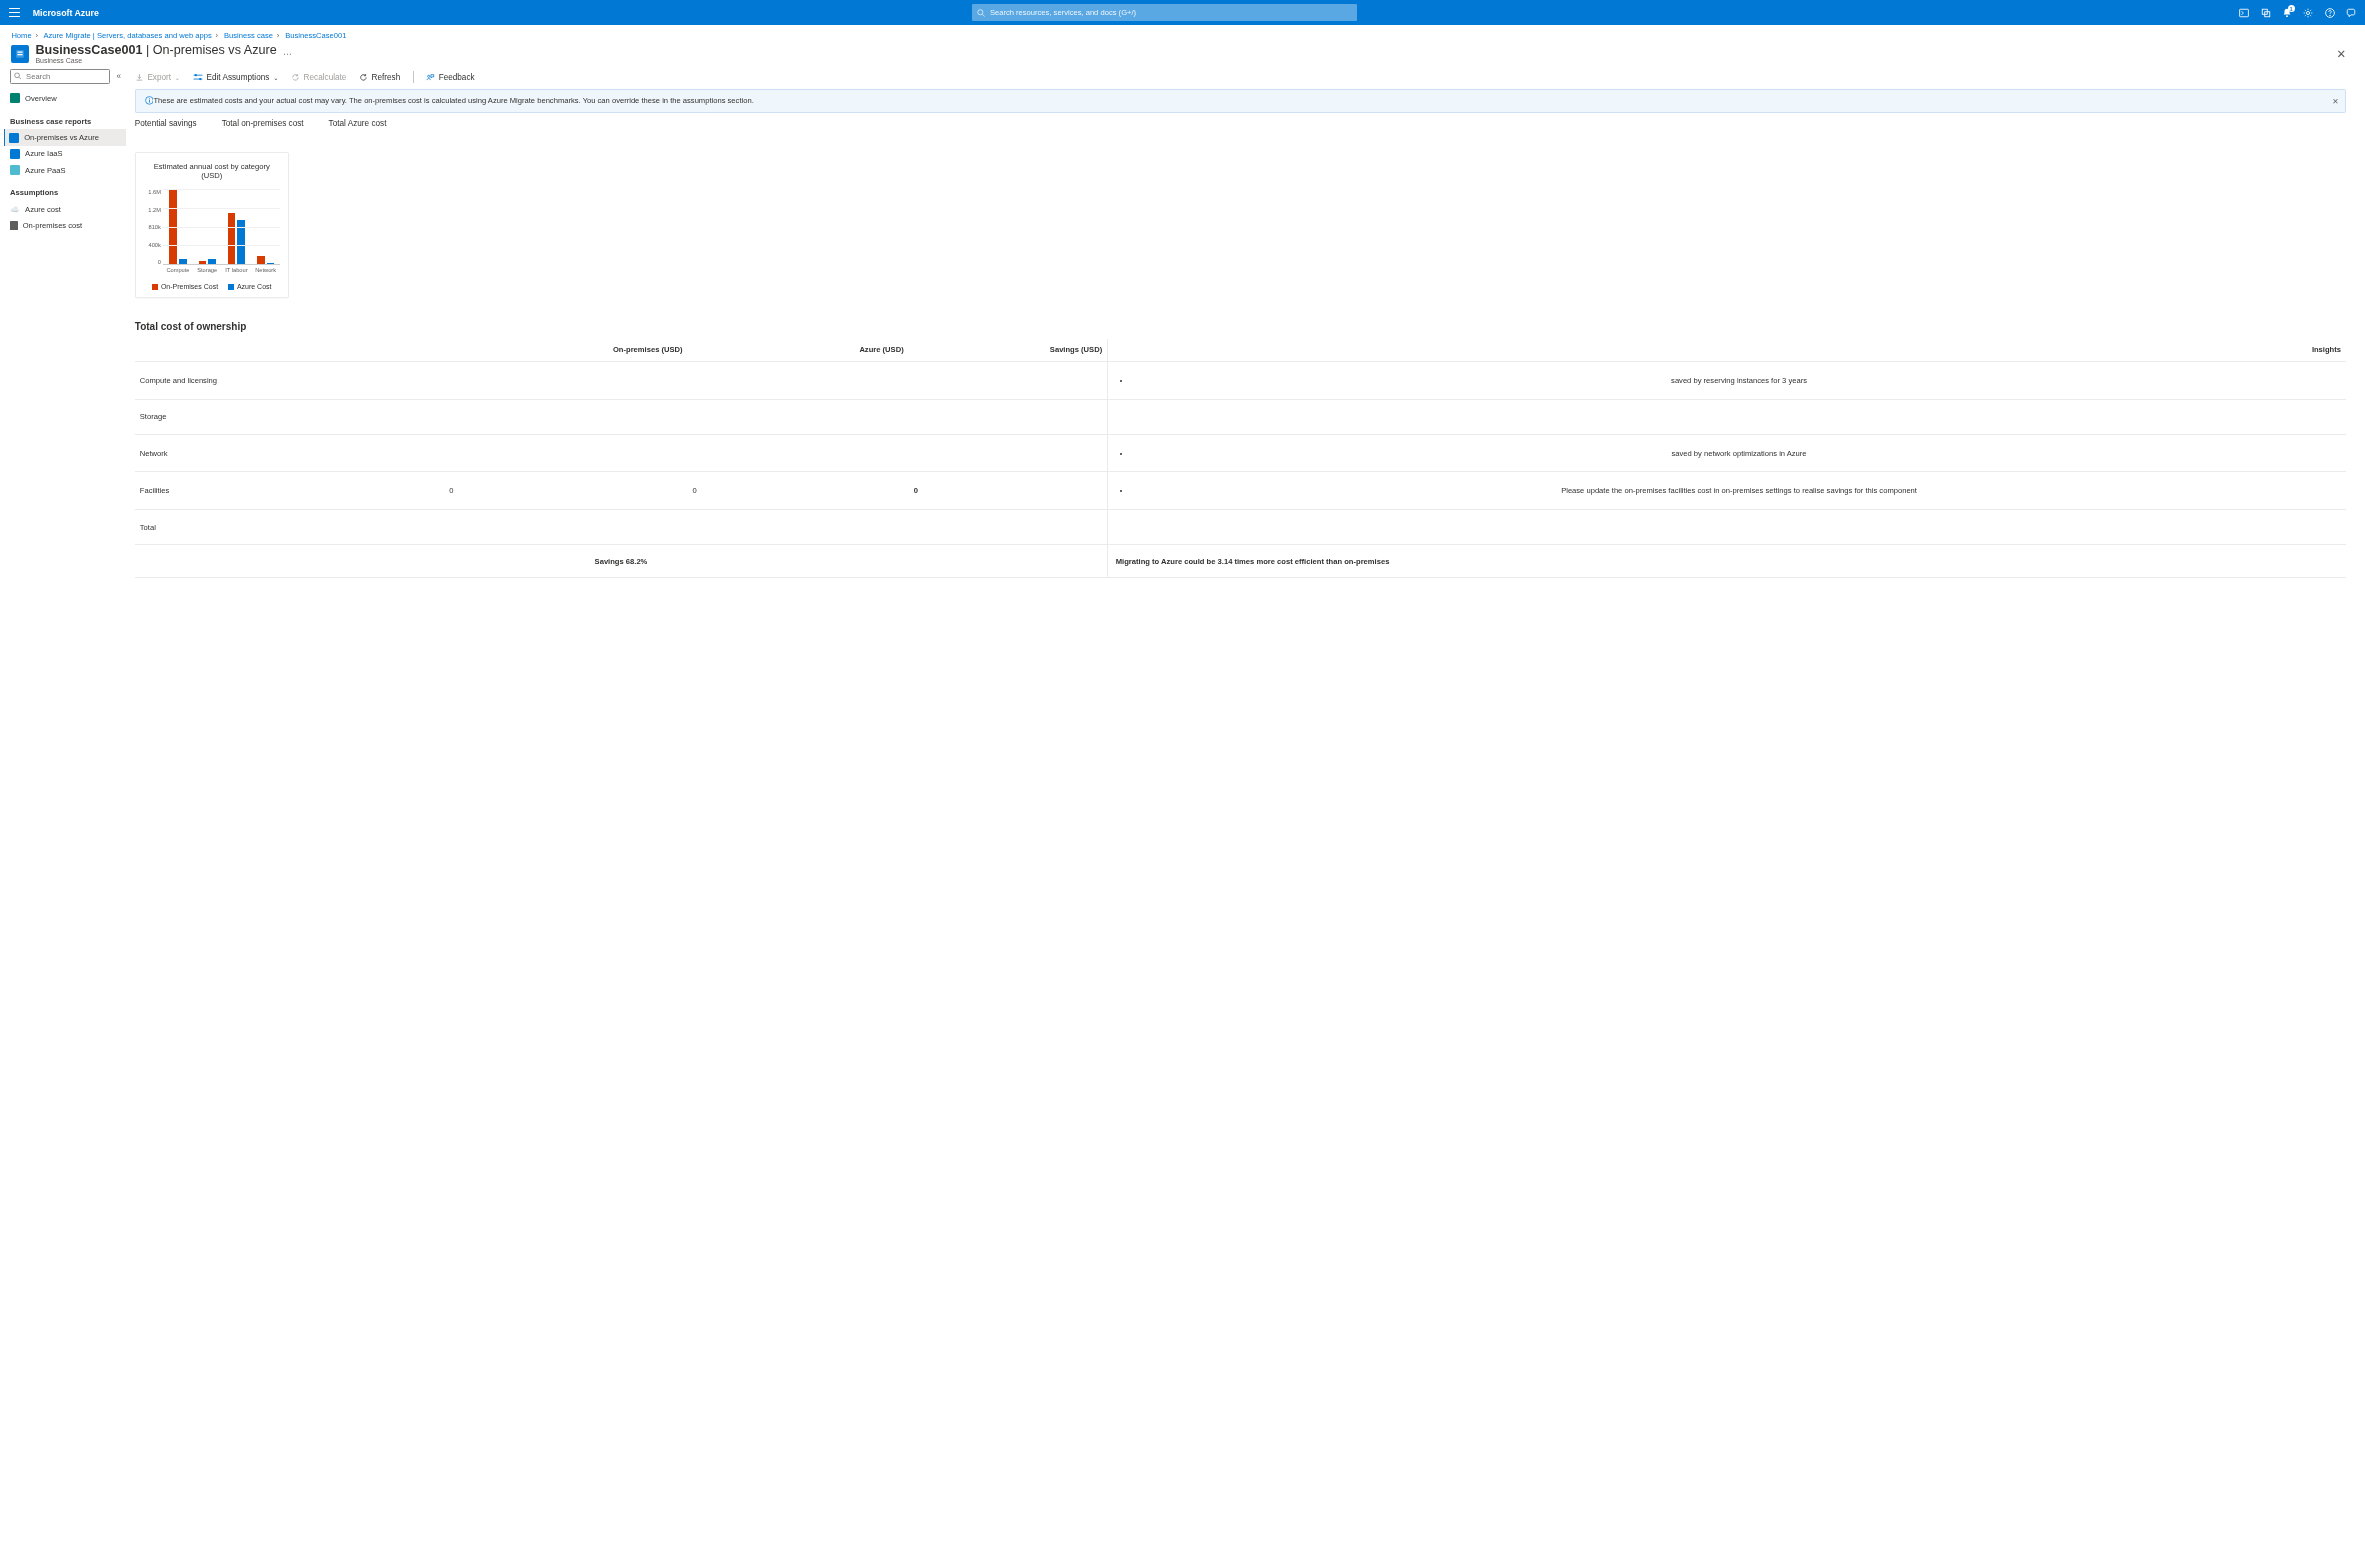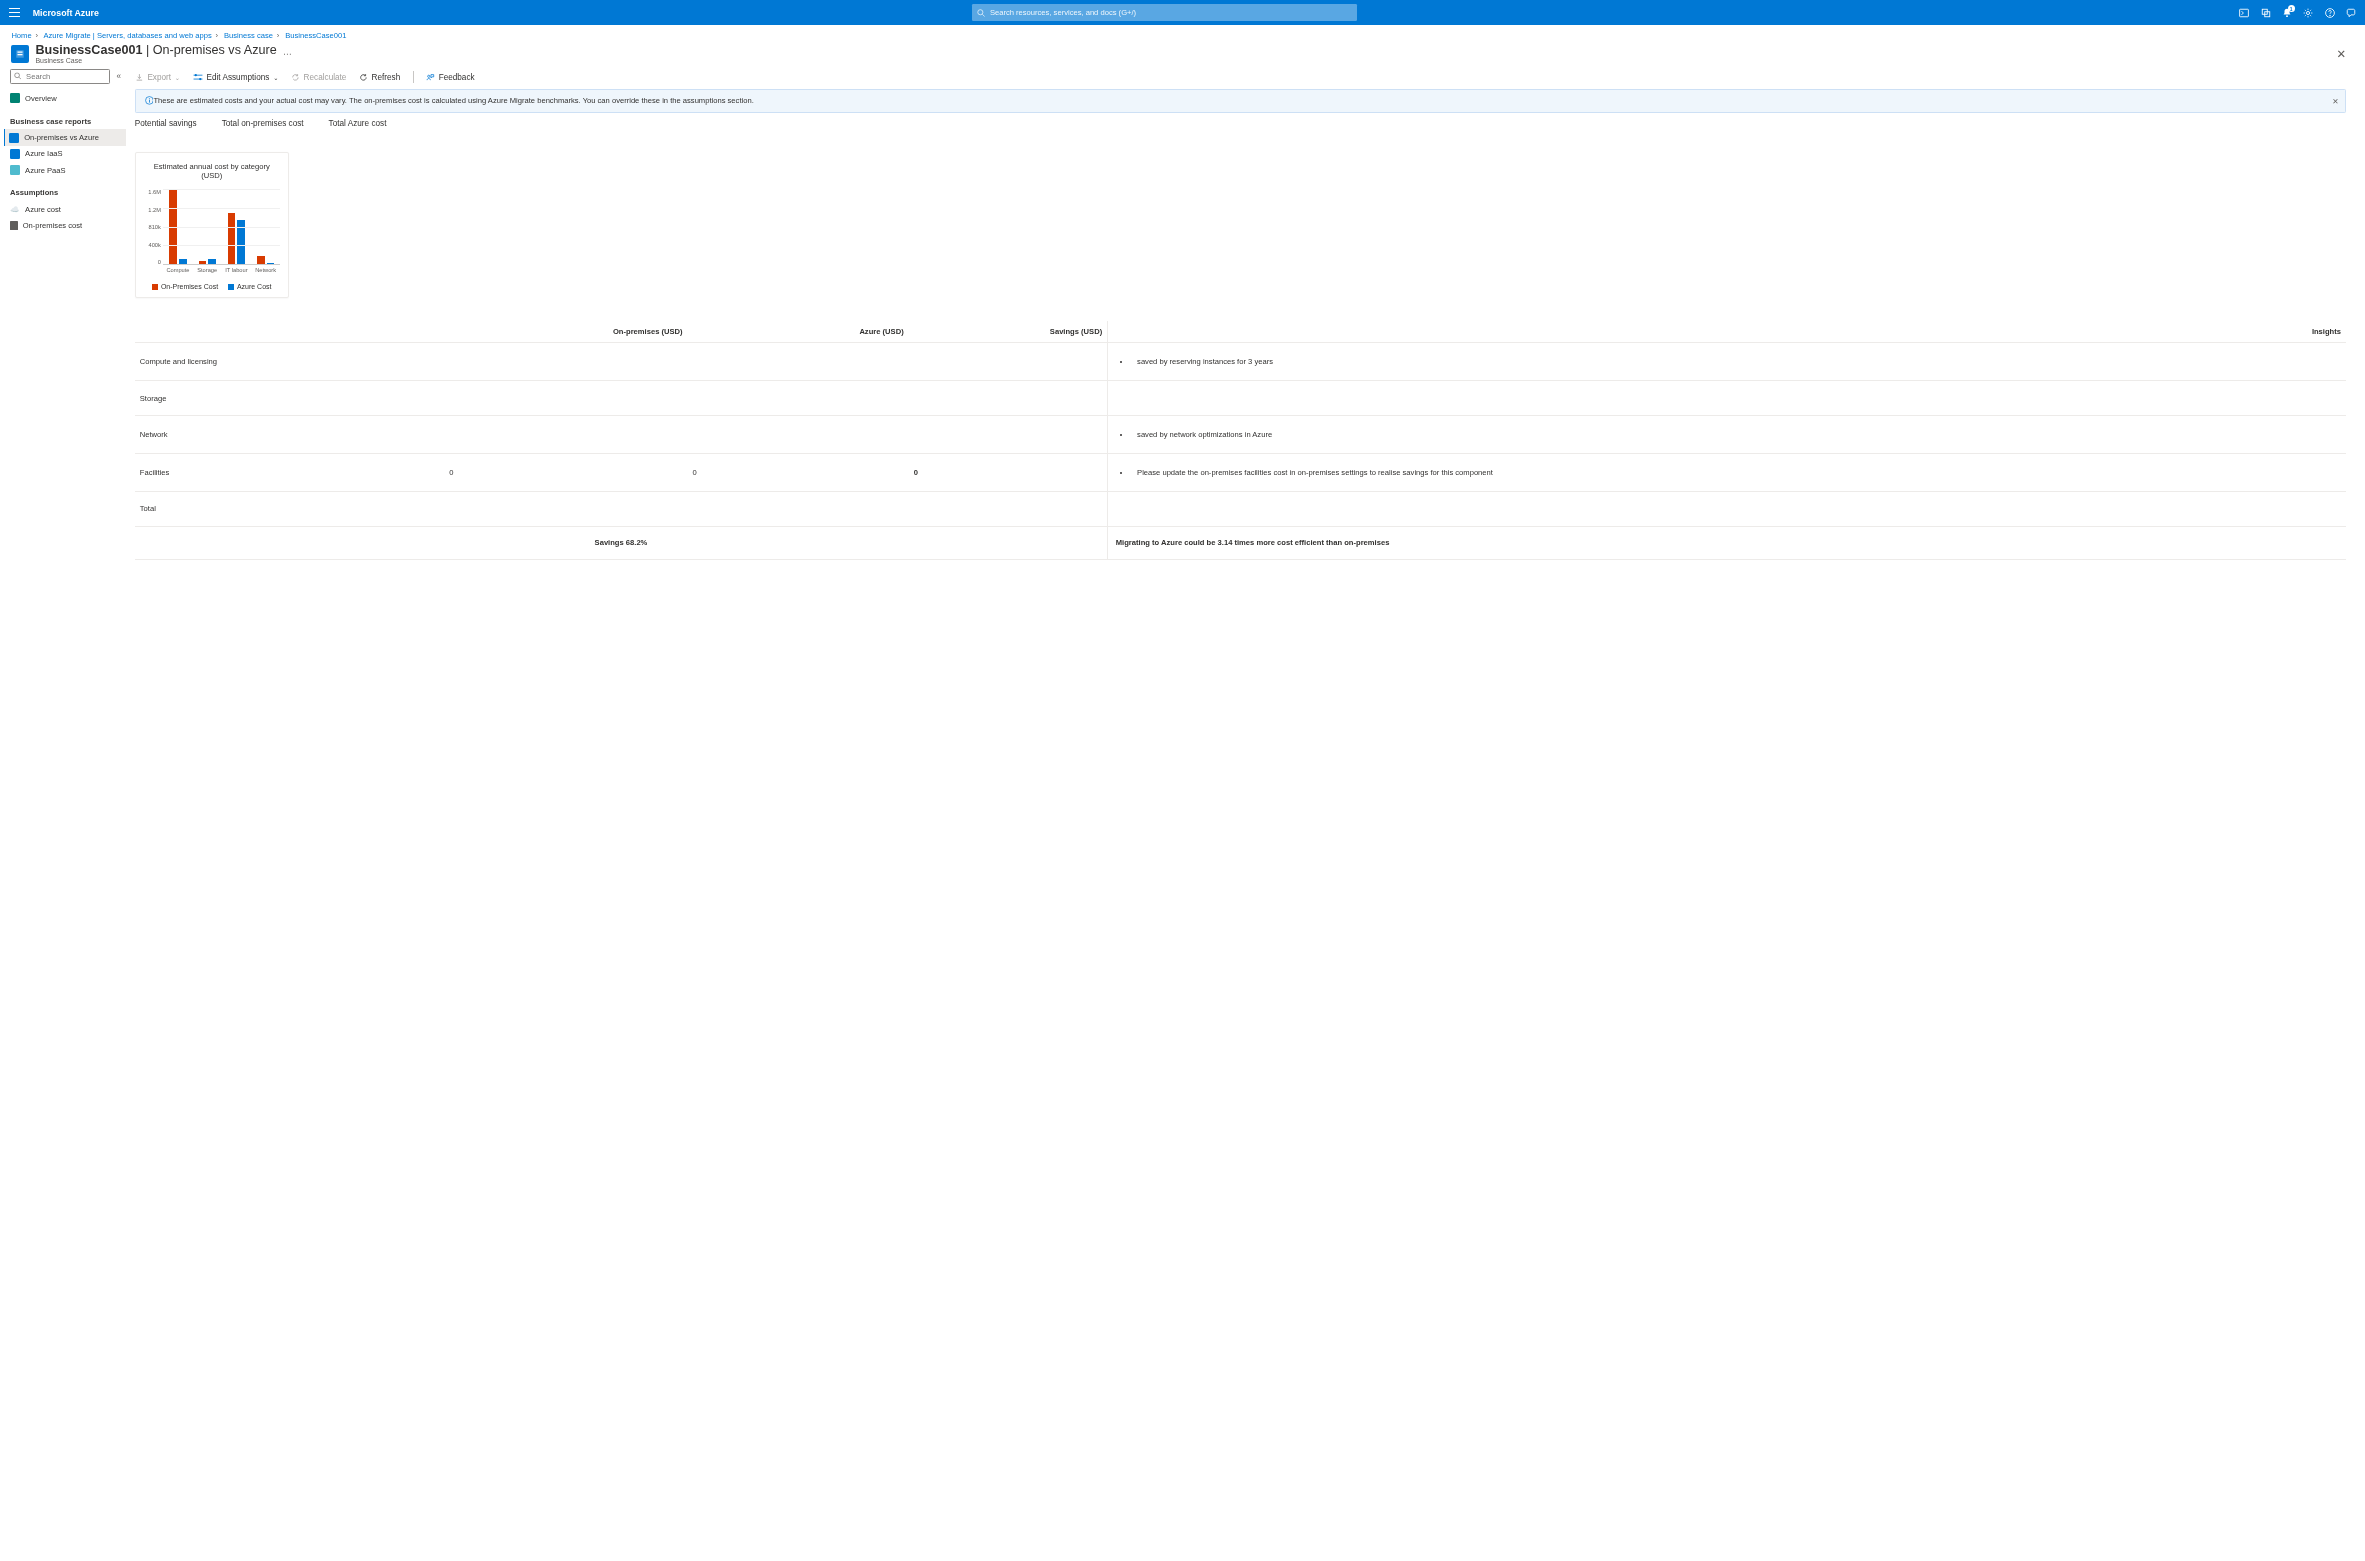--- a/index.html
+++ b/index.html
@@ -76,21 +76,21 @@
 .legend { display: flex; justify-content: center; gap: 10px; margin-top: 10px; font-size: 7px;}
 .legend .sw { width: 6.3px; height: 6.3px; display: inline-block; margin-right: 2.5px; vertical-align: middle;}
 
 
 .tco-h { font-size: 10px; font-weight: 600; margin-bottom: 7.6px;}
 .tco-table { width: 100%; border-collapse: collapse; font-size: 7.6px;}
 .tco-table th { text-align: right; font-weight: 600; font-size: 7.6px; padding: 6.3px 5px; border-bottom: 0.6px solid #edebe9;}
 .tco-table td { padding: 12.6px 5px; border-bottom: 0.6px solid #edebe9; vertical-align: middle;}
 .tco-table .ins-col { border-left: 0.6px solid #edebe9; padding-left: 7.6px; width: 56%;}
 .insights-list { list-style: disc; margin-left: 15px; color: #323130;}
-.insights-list li { padding: 1.3px 0 1.3px 6.3px;}
+.insights-list li { padding: 1.3px 0 1.3px 6.3px; text-align: center;}
 .summary-row td { font-weight: 600; padding: 11.4px 5px;}
 .summary-row .ins-col { font-weight: 600; }
 
 svg.stroke path, svg.stroke circle, svg.stroke line, svg.stroke rect, svg.stroke polyline { stroke: currentColor; fill: none; stroke-width: 1.4; }
 </style>
 </head>
 <body>
 
 <div class="topbar">
   <div class="hamburger">
@@ -314,20 +314,21 @@
           <div>Storage</div>
           <div>IT labour</div>
           <div>Network</div>
         </div>
       <div class="legend" id="legend">
           <div><span class="sw" style="background:#d83b01"></span>On-Premises Cost</div>
           <div><span class="sw" style="background:#0078d4"></span>Azure Cost</div>
         </div>
     </div>
 
+    <div class="tco-h">Total cost of ownership</div>
     <table class="tco-table">
       <thead>
         <tr>
           <th style="width:14%;"></th>
           <th style="width:11%;">On-premises (USD)</th>
           <th style="width:10%;">Azure (USD)</th>
           <th style="width:9%;">Savings (USD)</th>
           <th class="ins-col">Insights</th>
         </tr>
       </thead>

